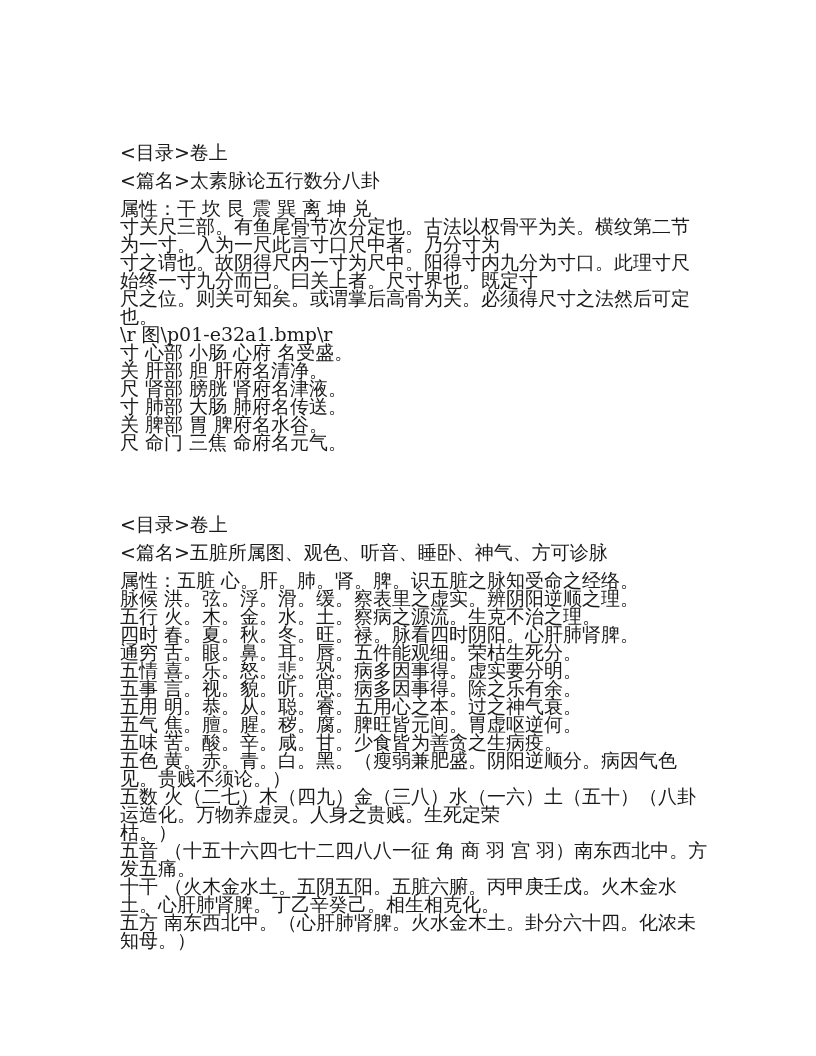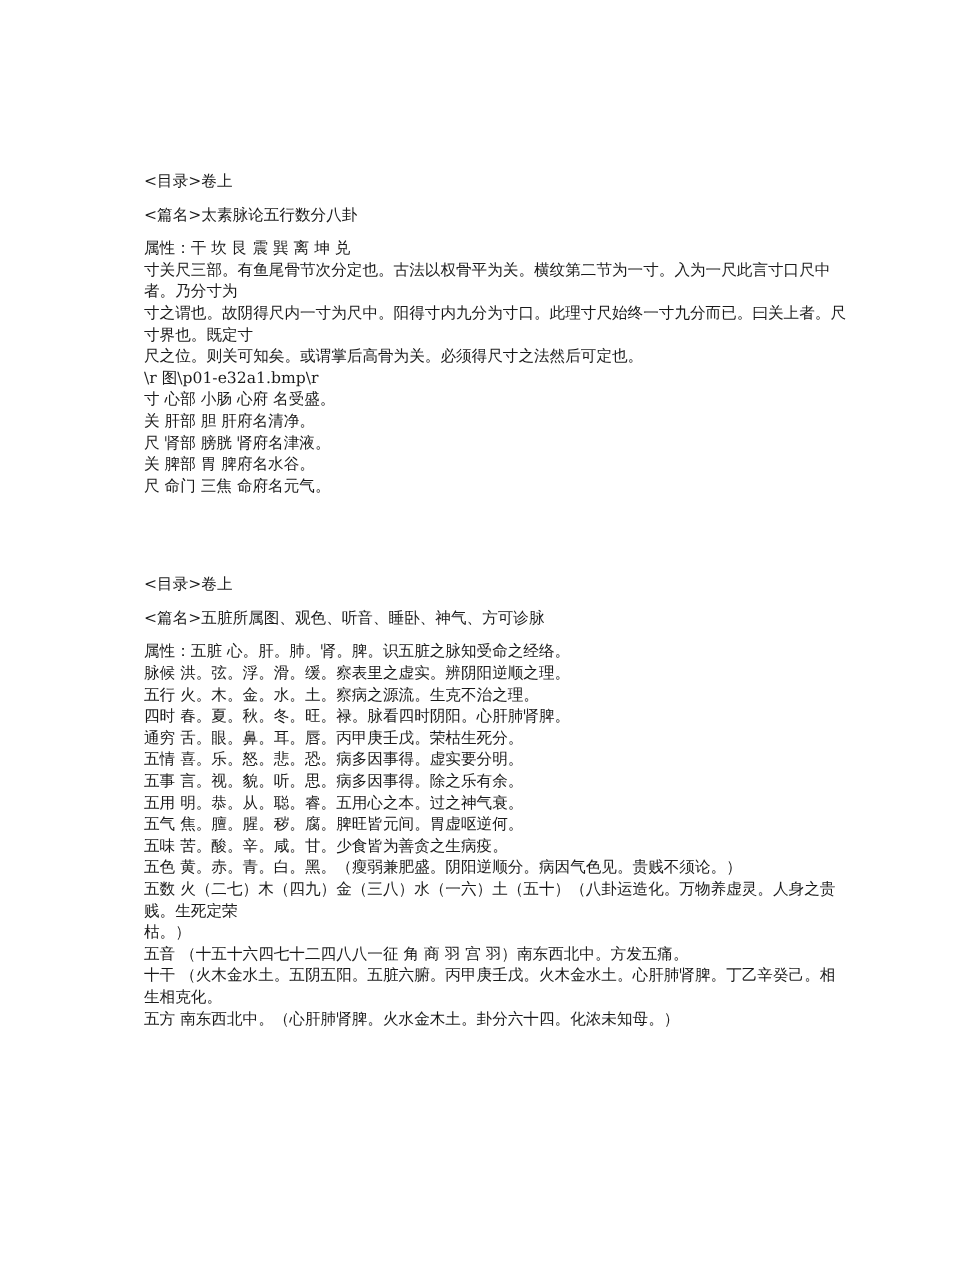--- a/index.html
+++ b/index.html
@@ -1,55 +1,56 @@
 <!DOCTYPE html>
 <html><head>
 <meta charset="utf-8">
 <style>
   html, body { margin: 0; padding: 0; background: #ffffff; }
   body { width: 816px; height: 1056px; position: relative; overflow: hidden;
          font-family: "DejaVu Serif", "Liberation Serif", serif; color: #1a1a1a; }
   .page { position: absolute; left: 120px; top: 143px; width: 588px; }
-  .line { font-size: 13px; line-height: 18px; white-space: pre-wrap; word-break: break-all; margin: 0; }
+  .line { font-size: 19px; line-height: 18px; white-space: pre-wrap; word-break: break-all; margin: 0; }
   .gap { height: 10px; }
   .section-gap { height: 64px; }
 </style>
 </head>
 <body>
 
 <div class="page">
   <section>
     <p class="line">&lt;目录&gt;卷上</p>
     <div class="gap"></div>
     <p class="line">&lt;篇名&gt;太素脉论五行数分八卦</p>
     <div class="gap"></div>
     <p class="line">属性：干 坎 艮 震 巽 离 坤 兑</p>
     <p class="line">寸关尺三部。有鱼尾骨节次分定也。古法以权骨平为关。横纹第二节为一寸。入为一尺此言寸口尺中者。乃分寸为</p>
     <p class="line">寸之谓也。故阴得尺内一寸为尺中。阳得寸内九分为寸口。此理寸尺始终一寸九分而已。曰关上者。尺寸界也。既定寸</p>
     <p class="line">尺之位。则关可知矣。或谓掌后高骨为关。必须得尺寸之法然后可定也。</p>
     <p class="line">\r 图\p01-e32a1.bmp\r</p>
     <p class="line">寸 心部 小肠 心府 名受盛。</p>
     <p class="line">关 肝部 胆 肝府名清净。</p>
     <p class="line">尺 肾部 膀胱 肾府名津液。</p>
+    <p class="line">寸 肺部 大肠 肺府名传送。</p>
     <p class="line">关 脾部 胃 脾府名水谷。</p>
     <p class="line">尺 命门 三焦 命府名元气。</p>
   </section>
 
   <div class="section-gap"></div>
 
   <section>
     <p class="line">&lt;目录&gt;卷上</p>
     <div class="gap"></div>
     <p class="line">&lt;篇名&gt;五脏所属图、观色、听音、睡卧、神气、方可诊脉</p>
     <div class="gap"></div>
     <p class="line">属性：五脏 心。肝。肺。肾。脾。识五脏之脉知受命之经络。</p>
     <p class="line">脉候 洪。弦。浮。滑。缓。察表里之虚实。辨阴阳逆顺之理。</p>
     <p class="line">五行 火。木。金。水。土。察病之源流。生克不治之理。</p>
     <p class="line">四时 春。夏。秋。冬。旺。禄。脉看四时阴阳。心肝肺肾脾。</p>
-    <p class="line">通穷 舌。眼。鼻。耳。唇。丙甲庚壬戊。荣枯生死分。</p>
+    <p class="line">通穷 舌。眼。鼻。耳。唇。五件能观细。荣枯生死分。</p>
     <p class="line">五情 喜。乐。怒。悲。恐。病多因事得。虚实要分明。</p>
     <p class="line">五事 言。视。貌。听。思。病多因事得。除之乐有余。</p>
     <p class="line">五用 明。恭。从。聪。睿。五用心之本。过之神气衰。</p>
     <p class="line">五气 焦。膻。腥。秽。腐。脾旺皆元间。胃虚呕逆何。</p>
     <p class="line">五味 苦。酸。辛。咸。甘。少食皆为善贪之生病疫。</p>
     <p class="line">五色 黄。赤。青。白。黑。（瘦弱兼肥盛。阴阳逆顺分。病因气色见。贵贱不须论。）</p>
     <p class="line">五数 火（二七）木（四九）金（三八）水（一六）土（五十）（八卦运造化。万物养虚灵。人身之贵贱。生死定荣</p>
     <p class="line">枯。）</p>
     <p class="line">五音 （十五十六四七十二四八八一征 角 商 羽 宫 羽）南东西北中。方发五痛。</p>
     <p class="line">十干 （火木金水土。五阴五阳。五脏六腑。丙甲庚壬戊。火木金水土。心肝肺肾脾。丁乙辛癸己。相生相克化。</p>

